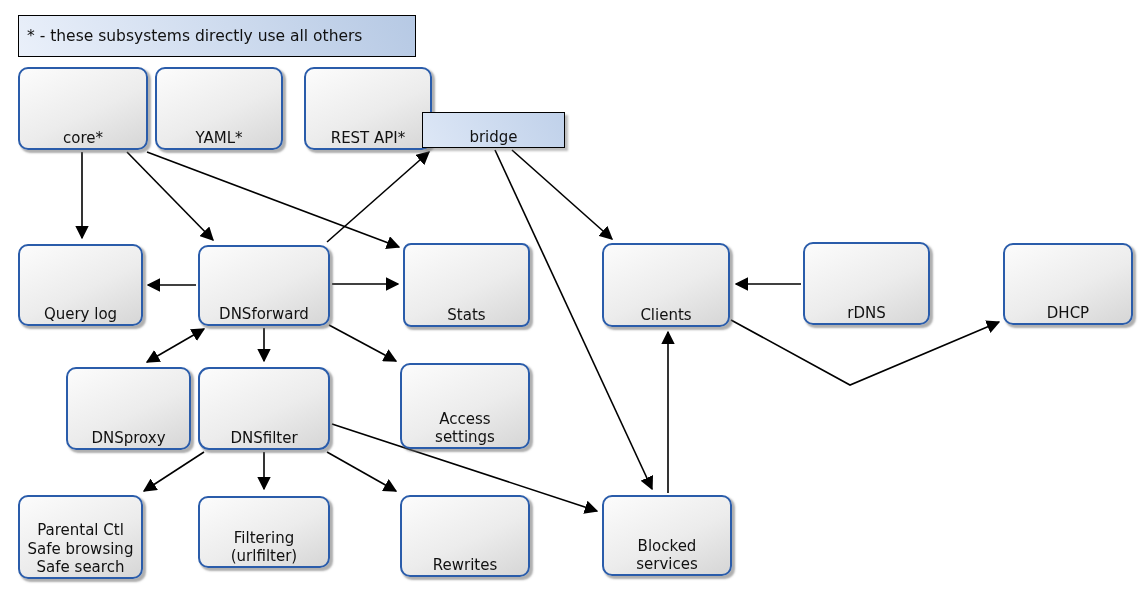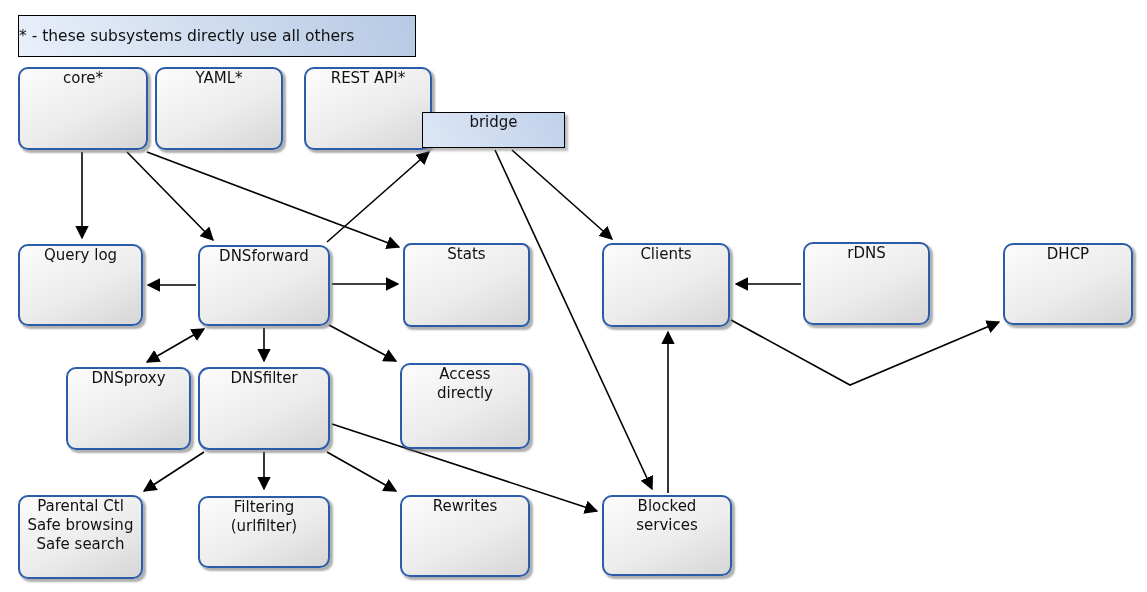--- a/index.html
+++ b/index.html
@@ -17,21 +17,21 @@
   }
   #edge-layer {
     position: absolute;
     left: 0; top: 0;
     width: 1147px; height: 592px;
     pointer-events: none;
   }
   .node {
     position: absolute;
     display: flex;
-    align-items: flex-start;
+    align-items: flex-end;
     justify-content: center;
     text-align: center;
     box-sizing: border-box;
     color: #111111;
     font-size: 15px;
     line-height: 1.25;
     white-space: pre-line;
   }
   .node.module {
     border: 2px solid #2a5caa;
@@ -47,20 +47,21 @@
   }
   .legend-box {
     position: absolute;
     left: 18px; top: 15px;
     width: 398px; height: 42px;
     box-sizing: border-box;
     border: 1.7px solid #000000;
     background: linear-gradient(60deg, #eaf0fa 0%, #b6c9e4 100%);
     display: flex;
     align-items: center;
+    padding-left: 8px;
     font-size: 15.5px;
     color: #111111;
   }
 </style>
 </head>
 <body>
 
 <div id="canvas">
 
   <svg id="edge-layer" viewBox="0 0 1147 592" xmlns="http://www.w3.org/2000/svg">
@@ -130,21 +131,21 @@
       <span class="node-label">DHCP</span>
     </div>
       <div class="node module" style="left: 18px; top: 367px; width: 125px; height: 83px; margin-left: 48px;">
       <span class="node-label">DNSproxy</span>
     </div>
       <div class="node module" style="left: 198px; top: 367px; width: 132px; height: 83px; border-radius: 11px;">
       <span class="node-label">DNSfilter</span>
     </div>
       <div class="node module" style="left: 400px; top: 363px; width: 130px; height: 86px;">
       <span class="node-label">Access
-directly</span>
+settings</span>
     </div>
       <div class="node module" style="left: 18px; top: 495px; width: 125px; height: 84px;">
       <span class="node-label">Parental Ctl
 Safe browsing
 Safe search</span>
     </div>
       <div class="node module" style="left: 198px; top: 472px; width: 132px; height: 72px; margin-top: 24px;">
       <span class="node-label">Filtering
 (urlfilter)</span>
     </div>

